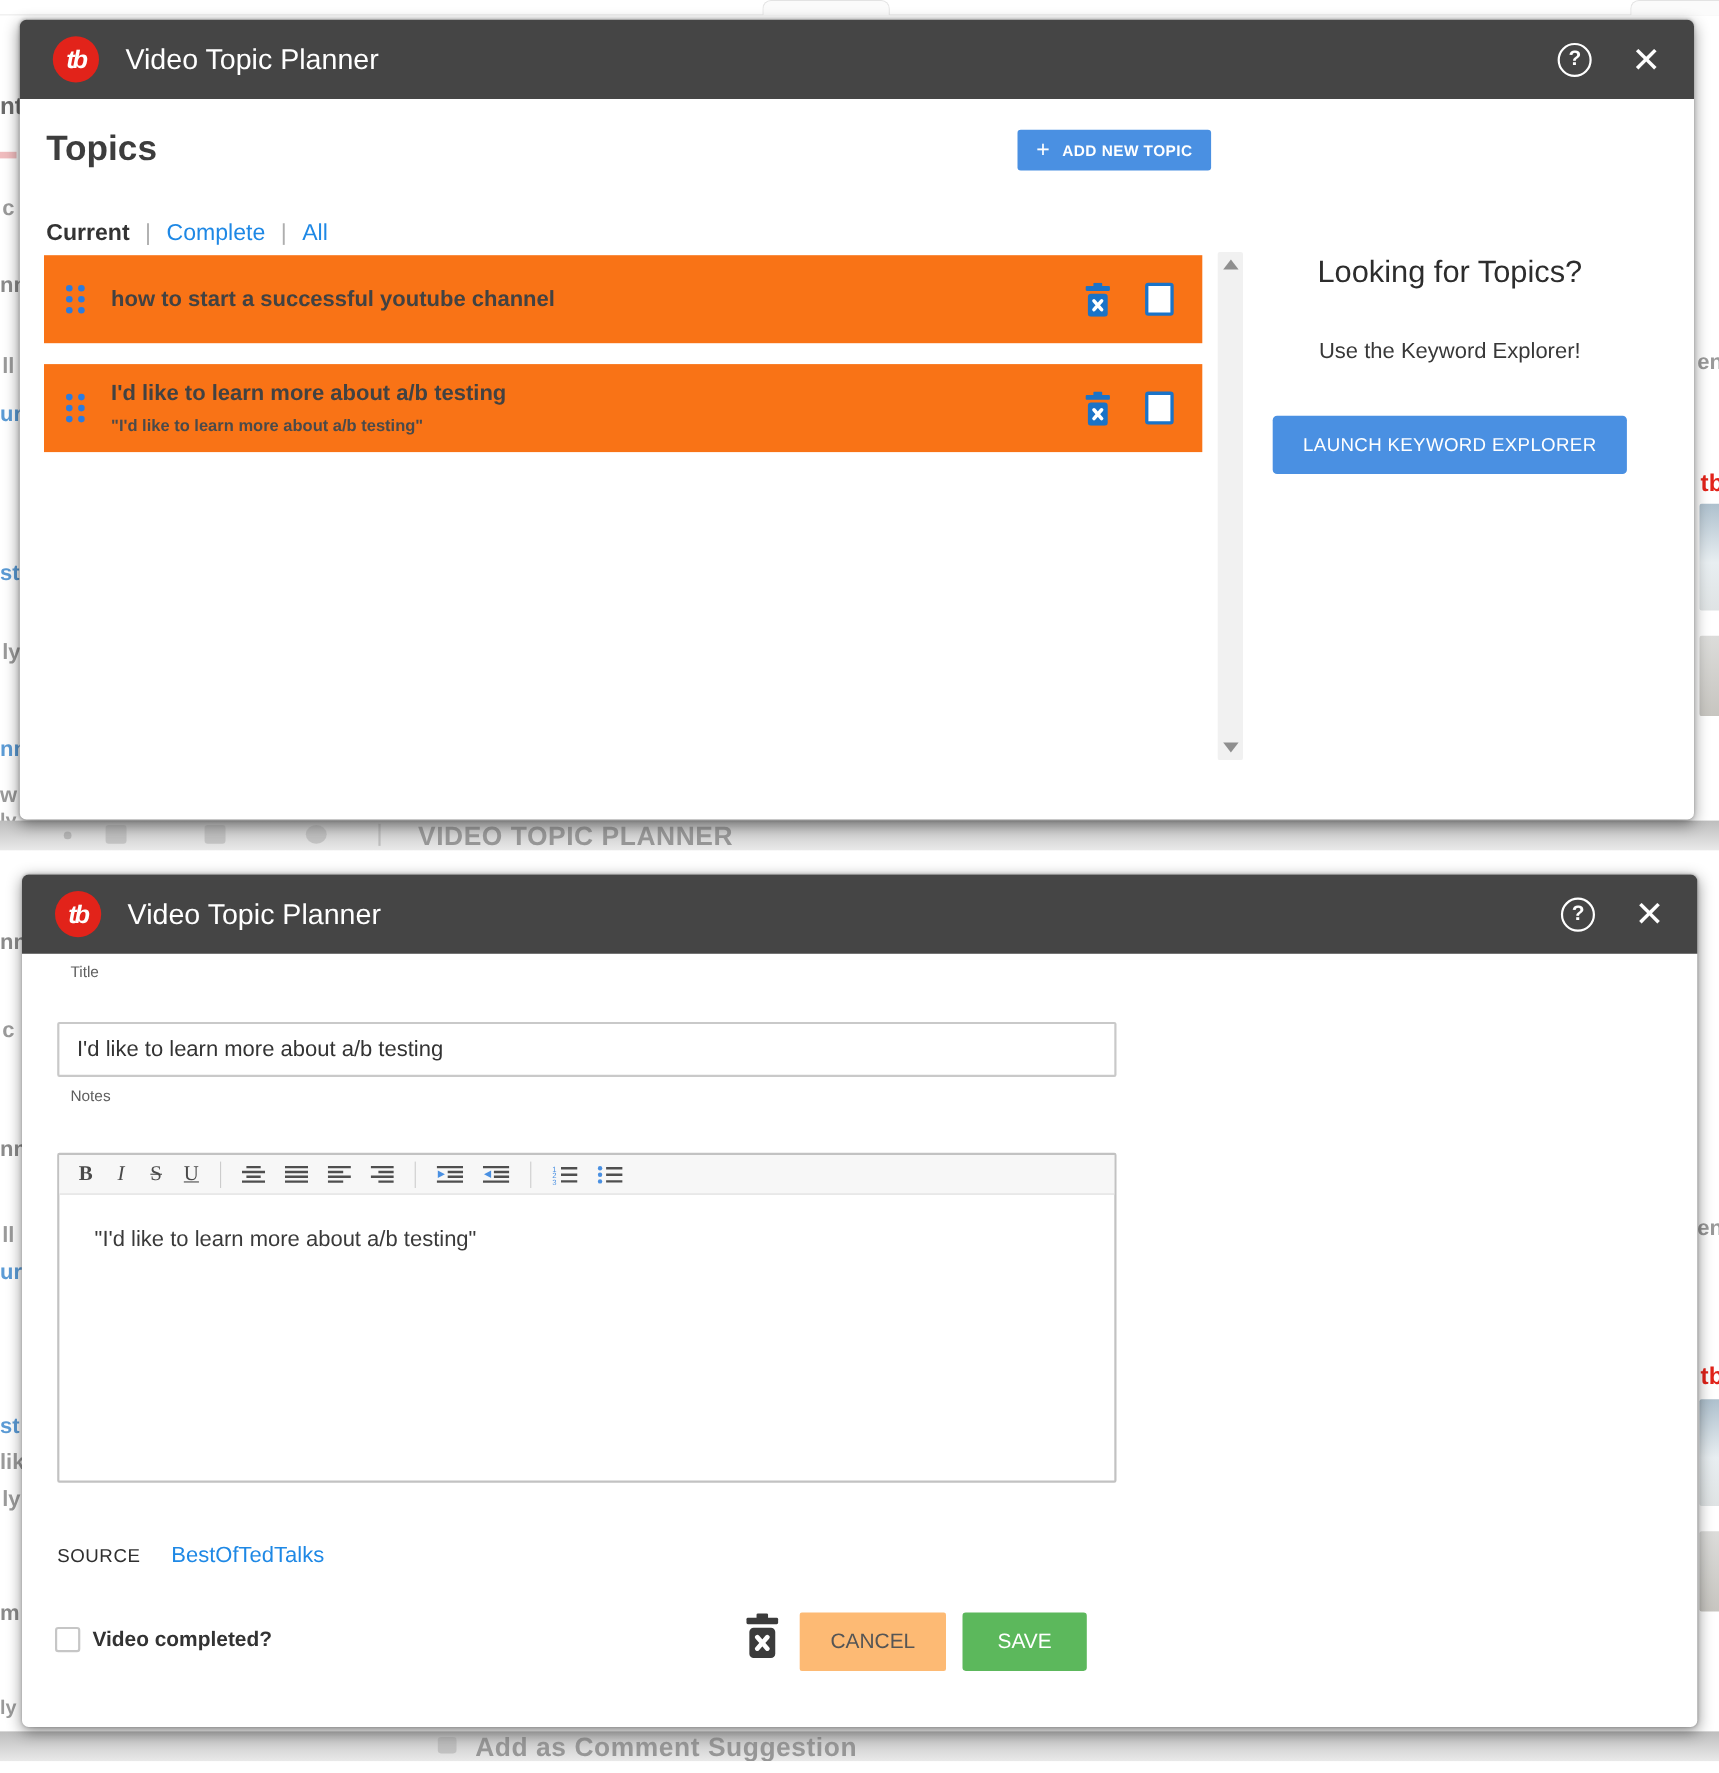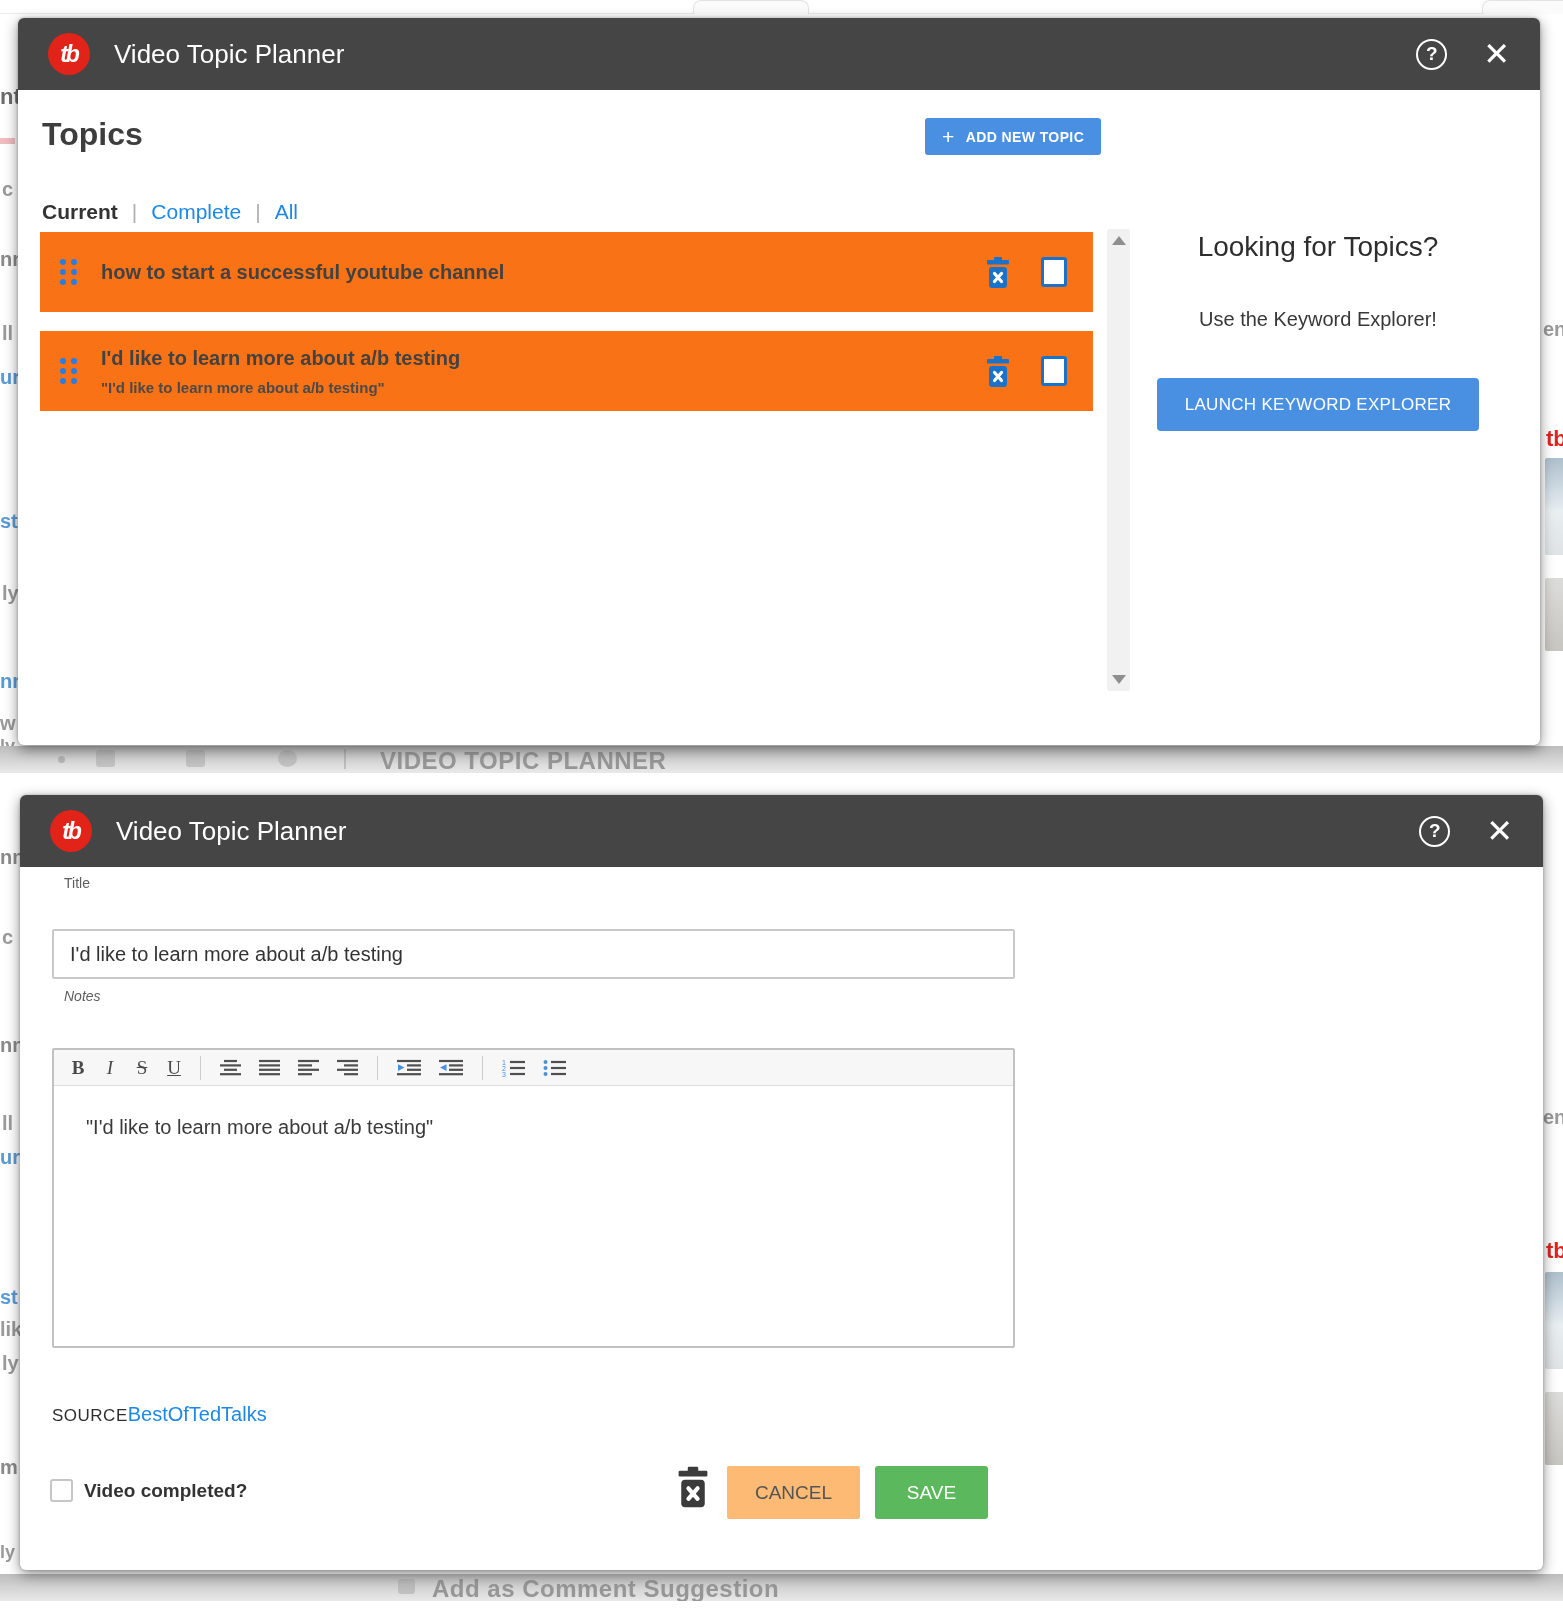--- a/index.html
+++ b/index.html
@@ -119,21 +119,21 @@
     display:flex; align-items:center; justify-content:center;
     font-family:"Liberation Serif", serif; font-size:19px; color:#4a4a4a; min-width:24px;
   }
   .tb-bold { font-weight:bold; }
   .tb-italic { font-style:italic; }
   .tb-strike { text-decoration:line-through; }
   .tb-underline { text-decoration:underline; }
   .tb-sep { width:1px; height:24px; background:#ccc; margin:0 6px; flex:0 0 auto; }
   .editor-content { padding:30px 32px; font-size:20px; color:#3a3a3a; }
 
-  .source-row { position:absolute; left:32px; top:608px; display:flex; align-items:baseline; gap:0; }
+  .source-row { position:absolute; left:32px; top:608px; display:flex; align-items:baseline; gap:28px; }
   .source-label { font-size:17px; color:#2f2f2f; letter-spacing:.5px; }
   .source-link { font-size:20px; color:#1e88e5; cursor:pointer; text-decoration:none; }
 
   .completed-row { position:absolute; left:30px; top:684px; display:flex; align-items:center; gap:11px; }
   .plain-checkbox { width:23px; height:23px; border:2px solid #c6c6c6; border-radius:3px; background:#fff; cursor:pointer; }
   .completed-label { font-size:19px; font-weight:bold; color:#333; }
 
   .footer-trash { position:absolute; left:656px; top:670px; background:none; border:none; cursor:pointer; padding:0; }
   .cancel-btn {
     position:absolute; left:707px; top:671px; width:133px; height:53px;
@@ -292,21 +292,21 @@
     <span class="modal-title">Video Topic Planner</span>
     <span class="header-icons">
       <span class="help-icon">?</span>
       <span class="close-icon">✕</span>
     </span>
   </div>
 
   <div class="field-label" style="top:80px;">Title</div>
   <input class="title-input" type="text" value="I'd like to learn more about a/b testing" style="">
 
-  <div class="field-label" style="top:193px;font-style:italic;">Notes</div>
+  <div class="field-label" style="top:193px;">Notes</div>
 
   <div class="notes-editor">
     <div class="editor-toolbar">
       <button class="tb-btn tb-bold">B</button>
       <button class="tb-btn tb-italic">I</button>
       <button class="tb-btn tb-strike">S</button>
       <button class="tb-btn tb-underline">U</button>
       <span class="tb-sep"></span>
 
       <button class="tb-btn">

